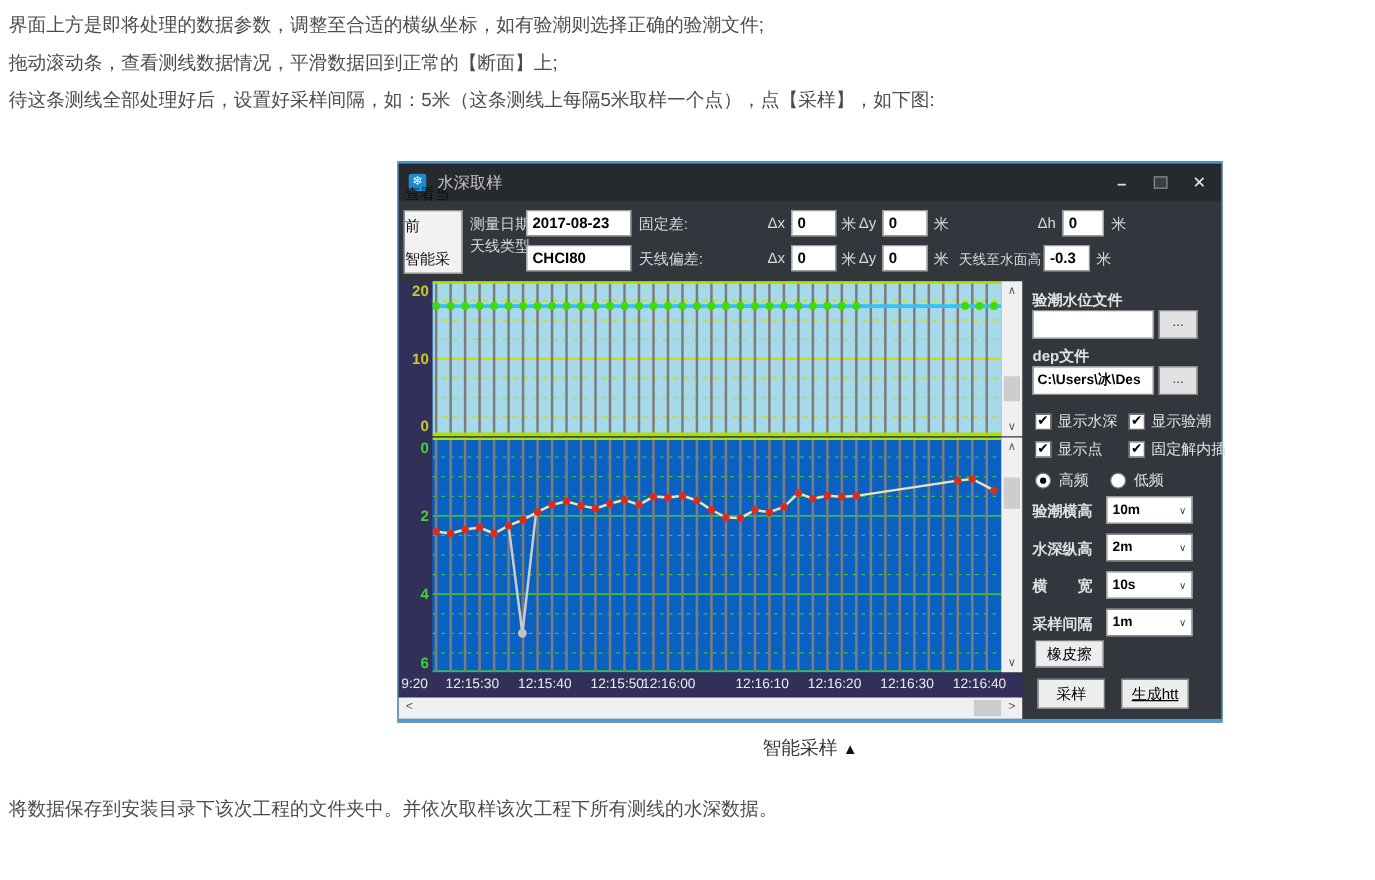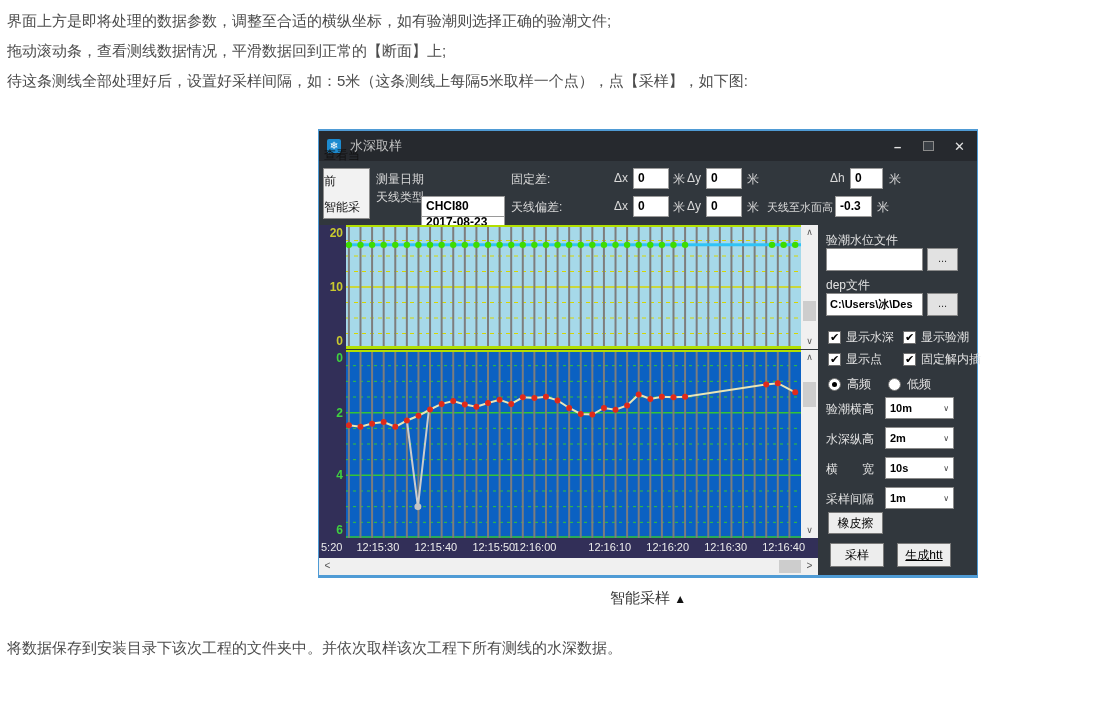--- a/index.html
+++ b/index.html
@@ -48,21 +48,21 @@
   .vscroll{position:absolute;width:17px;background:#f0f0f0;}
   .vs-top{left:482px;top:0;height:124px;}
   .vs-bottom{left:482px;top:125px;height:188px;}
   .vs-arrow{position:absolute;left:0;width:17px;height:15px;text-align:center;font-size:9px;color:#555;line-height:15px;}
   .vs-thumb{position:absolute;left:2px;width:13px;background:#cdcdcd;}
   .hscroll{position:absolute;left:0;top:333px;width:499px;height:17px;background:#f0f0f0;}
   .hs-arrow{position:absolute;top:0;width:17px;height:17px;text-align:center;font-size:10px;color:#555;line-height:16px;}
   .hs-thumb{position:absolute;top:2px;height:13px;background:#cdcdcd;}
   
   .sidebar{position:absolute;left:499px;top:0;width:159px;height:350px;background:#31373d;font-size:12px;color:#e2e2e2;}
-  .sb-lab{position:absolute;white-space:nowrap;}
+  .sb-lab{position:absolute;white-space:nowrap;font-weight:bold;}
   .sb-input{position:absolute;height:23px;background:#fff;border:1px solid #8a8a8a;box-sizing:border-box;
     color:#000;font-size:11px;font-weight:600;line-height:21px;padding-left:3px;white-space:nowrap;overflow:hidden;}
   .browse-btn{position:absolute;width:31px;height:23px;background:#e2e2e2;border:1px solid #8a8a8a;box-sizing:border-box;
     text-align:center;font-size:11px;color:#333;line-height:19px;}
   .check-item,.radio-item{position:absolute;display:flex;align-items:center;white-space:nowrap;}
   .cb{width:13px;height:13px;background:#fff;border:1px solid #707070;box-sizing:border-box;
     font-size:11px;line-height:11px;text-align:center;color:#000;margin-right:5px;}
   .radio{width:13px;height:13px;border-radius:50%;background:#fff;border:1px solid #707070;
     box-sizing:border-box;margin-right:6px;}
   .radio.sel::after{content:'';display:block;width:5px;height:5px;margin:3px auto 0;background:#000;border-radius:50%;}
@@ -102,21 +102,21 @@
       </div>
     </div>
 
     <div class="toolbar">
       <div class="view-btn">
         <span>查看当前</span>
         <span>智能采样</span>
       </div>
 
       <span class="lab" style="left:57px;top:10px;">测量日期</span>
-      <div class="tin" style="left:102px;top:7px;width:84px;margin-top:44px;">2017-08-23</div>
+      <div class="tin" style="left:102px;top:7px;width:84px;">2017-08-23</div>
       <span class="lab" style="left:192px;top:10px;">固定差:</span>
       <span class="lab" style="left:295px;top:10px;">Δx</span>
       <div class="tin" style="left:314px;top:7px;width:36px;">0</div>
       <span class="lab" style="left:354px;top:10px;">米</span>
       <span class="lab" style="left:368px;top:10px;">Δy</span>
       <div class="tin" style="left:387px;top:7px;width:36px;">0</div>
       <span class="lab" style="left:428px;top:10px;">米</span>
       <span class="lab" style="left:511px;top:10px;">Δh</span>
       <div class="tin" style="left:531px;top:7px;width:33px;">0</div>
       <span class="lab" style="left:570px;top:10px;">米</span>
@@ -326,21 +326,21 @@
           <span class="vs-arrow" style="top:0;">∧</span>
           <span class="vs-thumb" style="top:76px;height:20px;"></span>
           <span class="vs-arrow" style="bottom:0;">∨</span>
         </div>
         <div class="vscroll vs-bottom">
           <span class="vs-arrow" style="top:0;">∧</span>
           <span class="vs-thumb" style="top:32px;height:25px;"></span>
           <span class="vs-arrow" style="bottom:0;">∨</span>
         </div>
         <div class="x-strip" id="x-strip">
-            <span class="x-label" style="left: 2px;">5:20</span>
+            <span class="x-label" style="left: 2px;">9:20</span>
             <span class="x-label" style="left: 58.879px; transform: translateX(-50%);">12:15:30</span>
             <span class="x-label" style="left: 116.841px; transform: translateX(-50%);">12:15:40</span>
             <span class="x-label" style="left: 174.803px; transform: translateX(-50%);">12:15:50</span>
             <span class="x-label" style="left: 216px; transform: translateX(-50%);">12:16:00</span>
             <span class="x-label" style="left: 290.726px; transform: translateX(-50%);">12:16:10</span>
             <span class="x-label" style="left: 348.688px; transform: translateX(-50%);">12:16:20</span>
             <span class="x-label" style="left: 406.65px; transform: translateX(-50%);">12:16:30</span>
             <span class="x-label" style="left: 464.611px; transform: translateX(-50%);">12:16:40</span>
           </div>
         <div class="hscroll">

